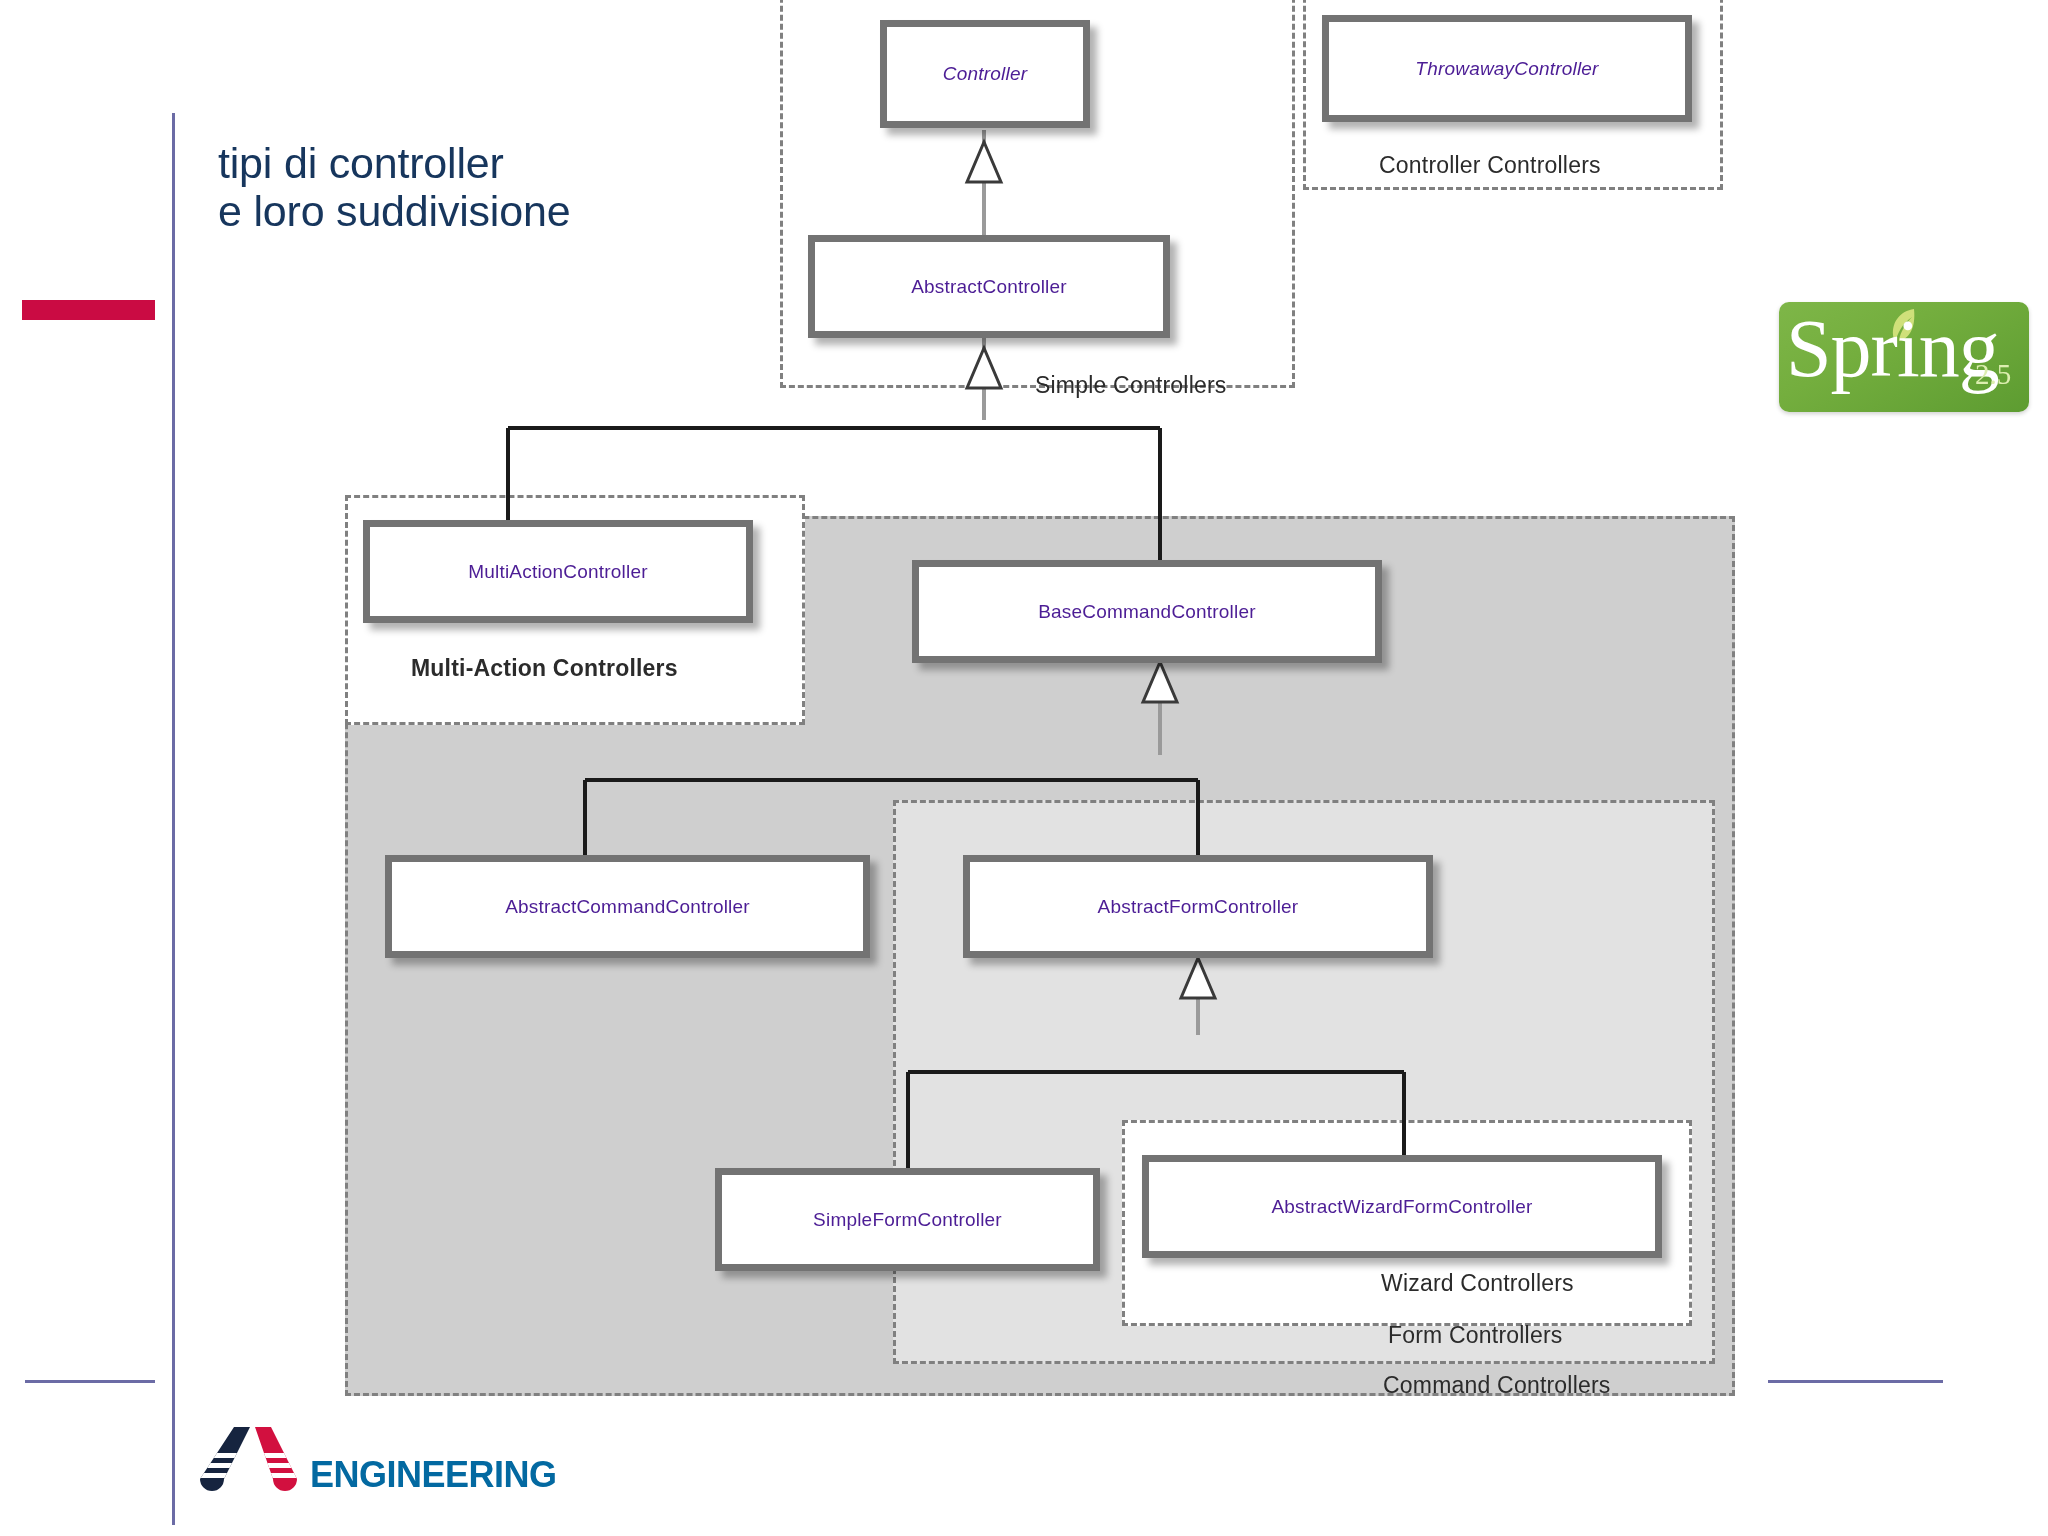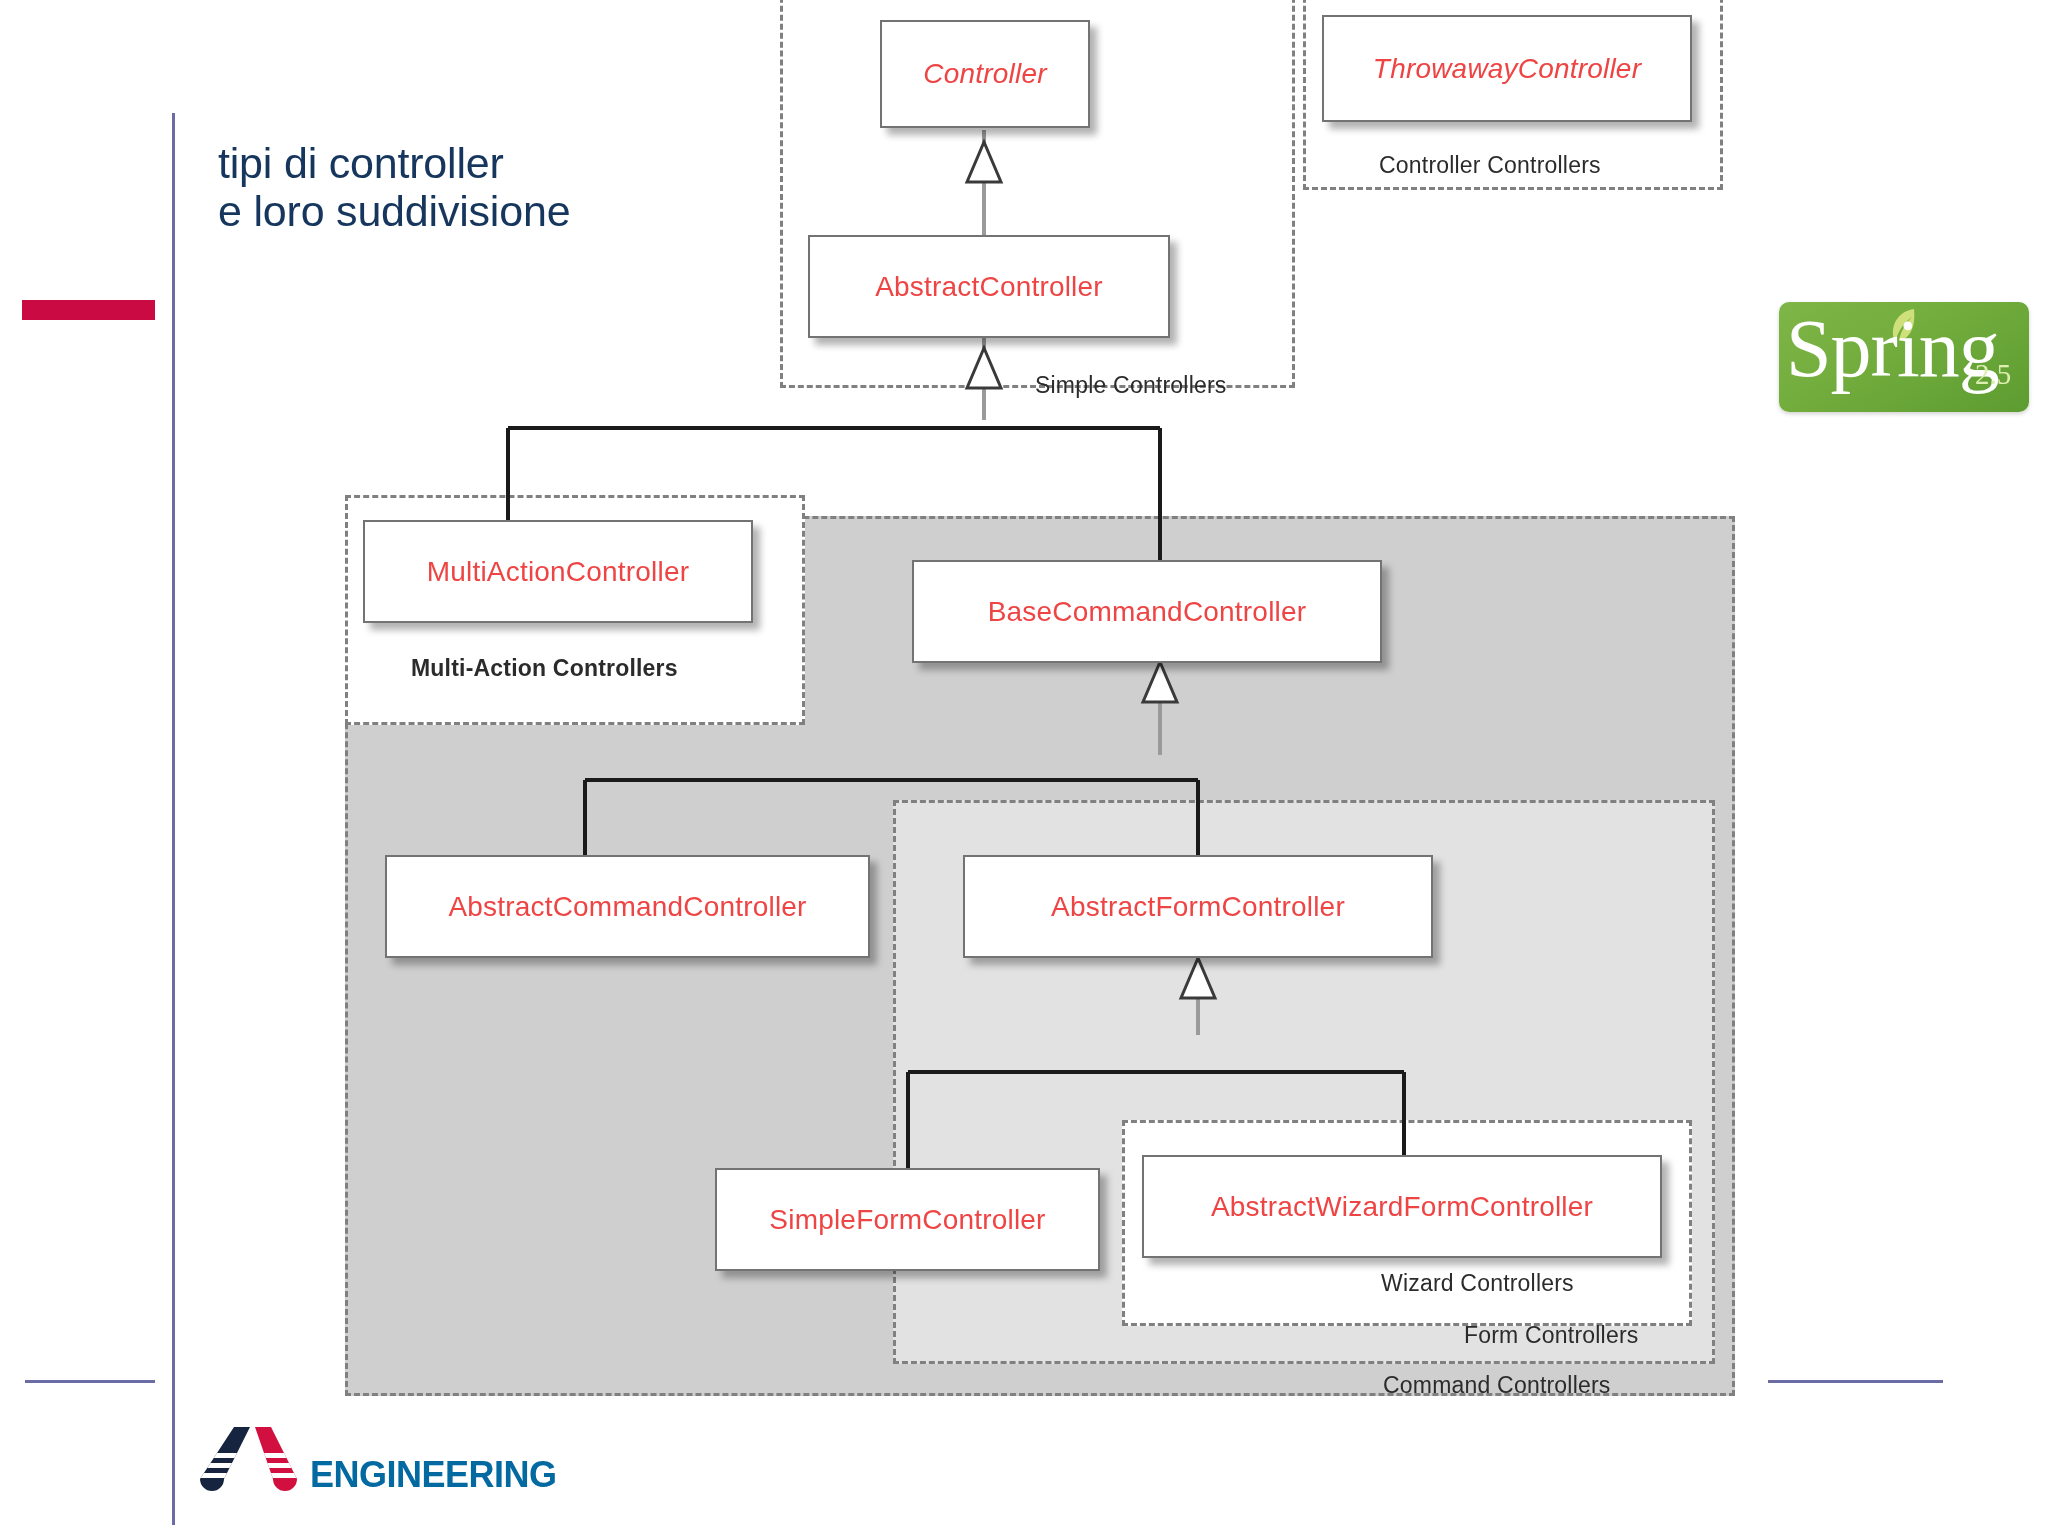--- a/index.html
+++ b/index.html
@@ -125,28 +125,28 @@
     left: 0;
     top: 0;
     width: 2048px;
     height: 1536px;
   }
 
   
   .cls {
     position: absolute;
     background: #ffffff;
-    border: 2px solid #737373;
+    border: 7px solid #737373;
     box-shadow: 7px 7px 7px rgba(0,0,0,0.30);
     display: flex;
     align-items: center;
     justify-content: center;
-    color: #ef4444;
-    font-family: "Liberation Sans", sans-serif;
-    font-size: 28px;
+    color: #4c1d95;
+    font-family: "Liberation Sans", sans-serif;
+    font-size: 19px;
     letter-spacing: 0.2px;
     box-sizing: border-box;
     z-index: 40;
   }
   .cls.italic { font-style: italic; }
 
   
   .grp {
     position: absolute;
     border: 3px dashed #808080;
@@ -303,17 +303,17 @@
   </div>
 
   <div class="grp-label plain" style="left:1020px; top:372px;margin-left:15px;">Simple Controllers</div>
 
   <div class="grp-label plain" style="left:1379px; top:152px;">Controller Controllers</div>
 
   <div class="grp-label" style="left:411px; top:655px;">Multi-Action Controllers</div>
 
   <div class="grp-label plain" style="left:1383px; top:1372px;">Command Controllers</div>
 
-  <div class="grp-label plain" style="left:1464px; top:1322px;">Form Controllers</div>
+  <div class="grp-label plain" style="left:1388px; top:1322px;">Form Controllers</div>
 
   <div class="grp-label plain" style="left:1381px; top:1270px;">Wizard Controllers</div>
 
 </div>
 
 </body></html>

